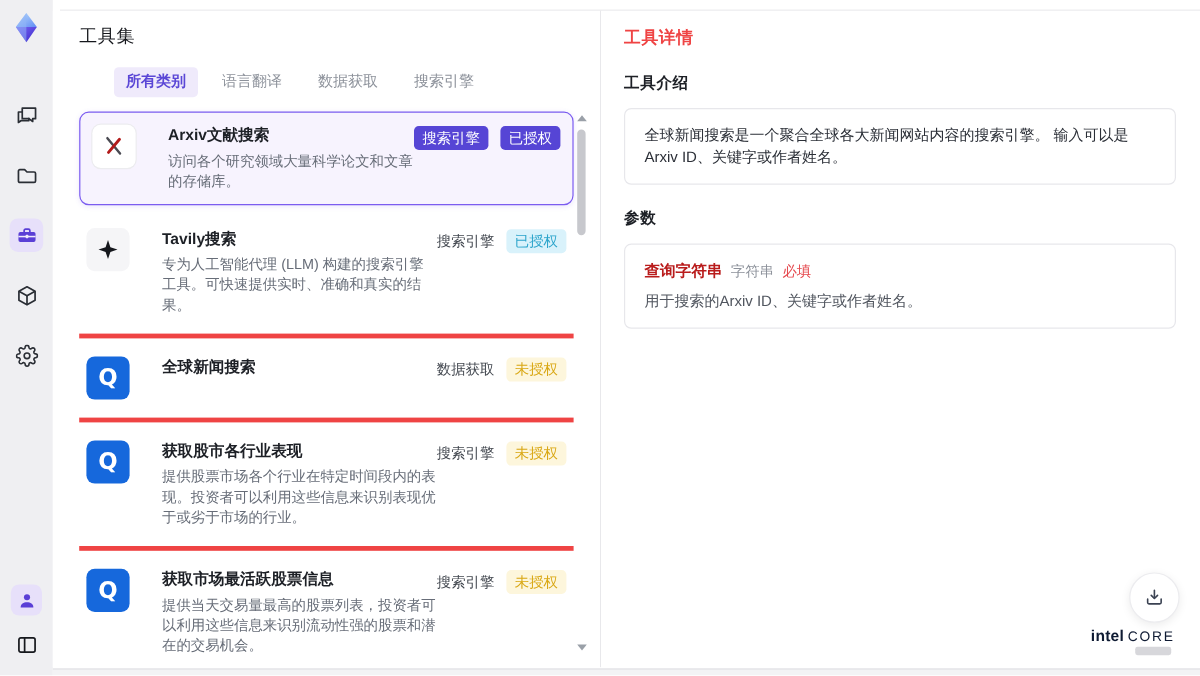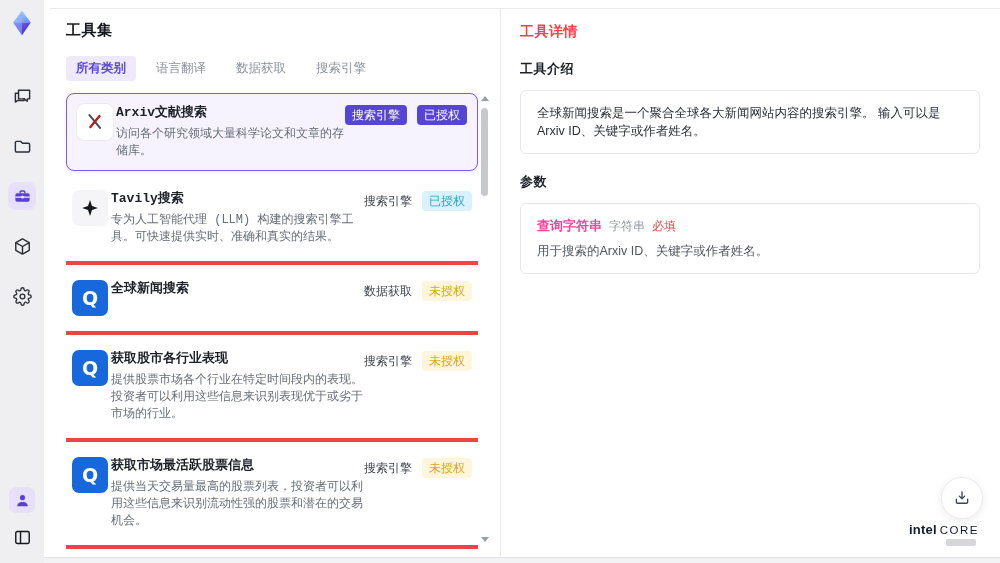--- a/index.html
+++ b/index.html
@@ -16,35 +16,35 @@
   .rail svg { display:block; }
 
   
   .topline { position:absolute; left:50px; right:0; top:8px; height:1px; background:#e9e9ec; }
   .bottomstrip { position:absolute; left:44px; right:0; bottom:0; height:6px; background:#f3f3f5; border-top:1px solid #e1e1e5; }
 
   .left-panel { position:absolute; left:44px; top:9px; width:456px; bottom:7px; background:#fff; padding:12px 22px 0 22px; overflow:hidden; }
   .vdivider { position:absolute; left:500px; top:9px; bottom:7px; width:1px; background:#e8e8eb; }
   .right-panel { position:absolute; left:501px; right:0; top:9px; bottom:7px; background:#fff; padding:14px 20px 0 19px; overflow:hidden; }
 
-  .lp-title { font-size:15px; font-weight:700; color:#16181d; letter-spacing:.5px; }
+  .lp-title { font-size:15px; font-weight:400; color:#16181d; letter-spacing:.5px; }
 
   .tabs { margin-top:16px; display:flex; align-items:center; gap:10px; }
   .tab { font-size:12.5px; color:#8d929b; padding:4px 10px; border-radius:4px; cursor:pointer; white-space:nowrap; }
-  .tab.active { color:#5b47d6; background:#efeafb; font-weight:700; }
+  .tab.active { color:#5b47d6; background:#efeafb; font-weight:700;margin-left:29px; }
 
   
   .tool-list { margin-top:12px; width:412px; }
   .card { display:flex; align-items:flex-start; padding:15px 6px; border-bottom:4px solid #ef4444; cursor:pointer; }
   .card.selected { border:1.5px solid #7b5cf0; background:#f7f3fe; border-radius:8px; padding:10px 10px; box-shadow:0 1px 4px rgba(110,70,230,.12); margin-bottom:4px; }
   .tile { width:36px; height:36px; border-radius:7px; flex:none; display:flex; align-items:center; justify-content:center; background:#f5f5f7; }
   .tile.white { background:#fff; box-shadow:0 0 0 1px #ececef; }
   .tile.blue { background:#1668dc; }
   .tile .qletter { color:#fff; font-size:19px; font-weight:700; font-family:"DejaVu Sans",sans-serif; line-height:1; }
-  .tcol { margin-left:3px; width:278px;font-family:Liberation Mono, monospace; }
+  .tcol { margin-left:27px; width:278px; }
   .tname { font-size:13px; font-weight:700; color:#1d2026; line-height:17px; }
   .tdesc { margin-top:5px; font-size:12px; color:#676d78; line-height:17px; }
   .tags { margin-left:auto; display:flex; align-items:center; gap:10px; padding-top:1px; flex:none; }
   .cat-plain { font-size:12px; color:#42474f; white-space:nowrap; }
   .badge { font-size:12px; line-height:1; padding:4px 7px; border-radius:4px; white-space:nowrap; }
   .badge.solid { background:#5645d5; color:#fff; }
   .badge.blue { background:#d9f2fb; color:#2ba4cb; }
   .badge.yellow { background:#fdf6dc; color:#d9a713; }
 
   
@@ -53,21 +53,21 @@
   .sbar .arr.up { top:6px; border-bottom:5px solid #9aa0a8; }
   .sbar .arr.down { bottom:6px; border-top:5px solid #9aa0a8; }
   .sbar .thumb { position:absolute; left:1px; top:18px; width:7px; height:88px; border-radius:4px; background:#c7c8cd; }
 
   
   .rp-title { font-size:14px; font-weight:700; color:#ef4444; letter-spacing:.5px; }
   .rp-h { margin-top:19px; font-size:13px; font-weight:700; color:#1d2026; letter-spacing:.5px; }
   .rp-box { margin-top:12px; border:1px solid #e7e7eb; border-radius:6px; padding:13px 16px; background:#fff; }
   .intro-text { font-size:12.5px; color:#2b2f37; line-height:18px; }
   .param-head { display:flex; align-items:baseline; gap:7px; }
-  .param-name { font-size:13px; font-weight:700; color:#ec4899; }
+  .param-name { font-size:13px; font-weight:700; color:#b91c1c; }
   .param-type { font-size:12px; color:#8d929b; }
   .param-req { font-size:12px; color:#e5484d; }
   .param-desc { margin-top:8px; font-size:12.5px; color:#51565f; }
 
   .dl-btn { position:absolute; right:17px; bottom:37px; width:42px; height:42px; border-radius:50%; background:#fff; border:1px solid #ececef; box-shadow:0 2px 8px rgba(0,0,0,.08); display:flex; align-items:center; justify-content:center; cursor:pointer; }
   .intel { position:absolute; right:20px; bottom:10px; width:72px; text-align:center; }
   .intel .line1 { font-size:13px; color:#0f1b33; white-space:nowrap; }
   .intel .w1 { font-weight:700; letter-spacing:.2px; }
   .intel .w2 { font-weight:400; letter-spacing:1.5px; font-size:11.5px; text-transform:uppercase; margin-left:3px; }
   .intel .ultra { margin:2px 4px 0 auto; width:30px; height:7px; border-radius:2px; background:#d7d7db; }

